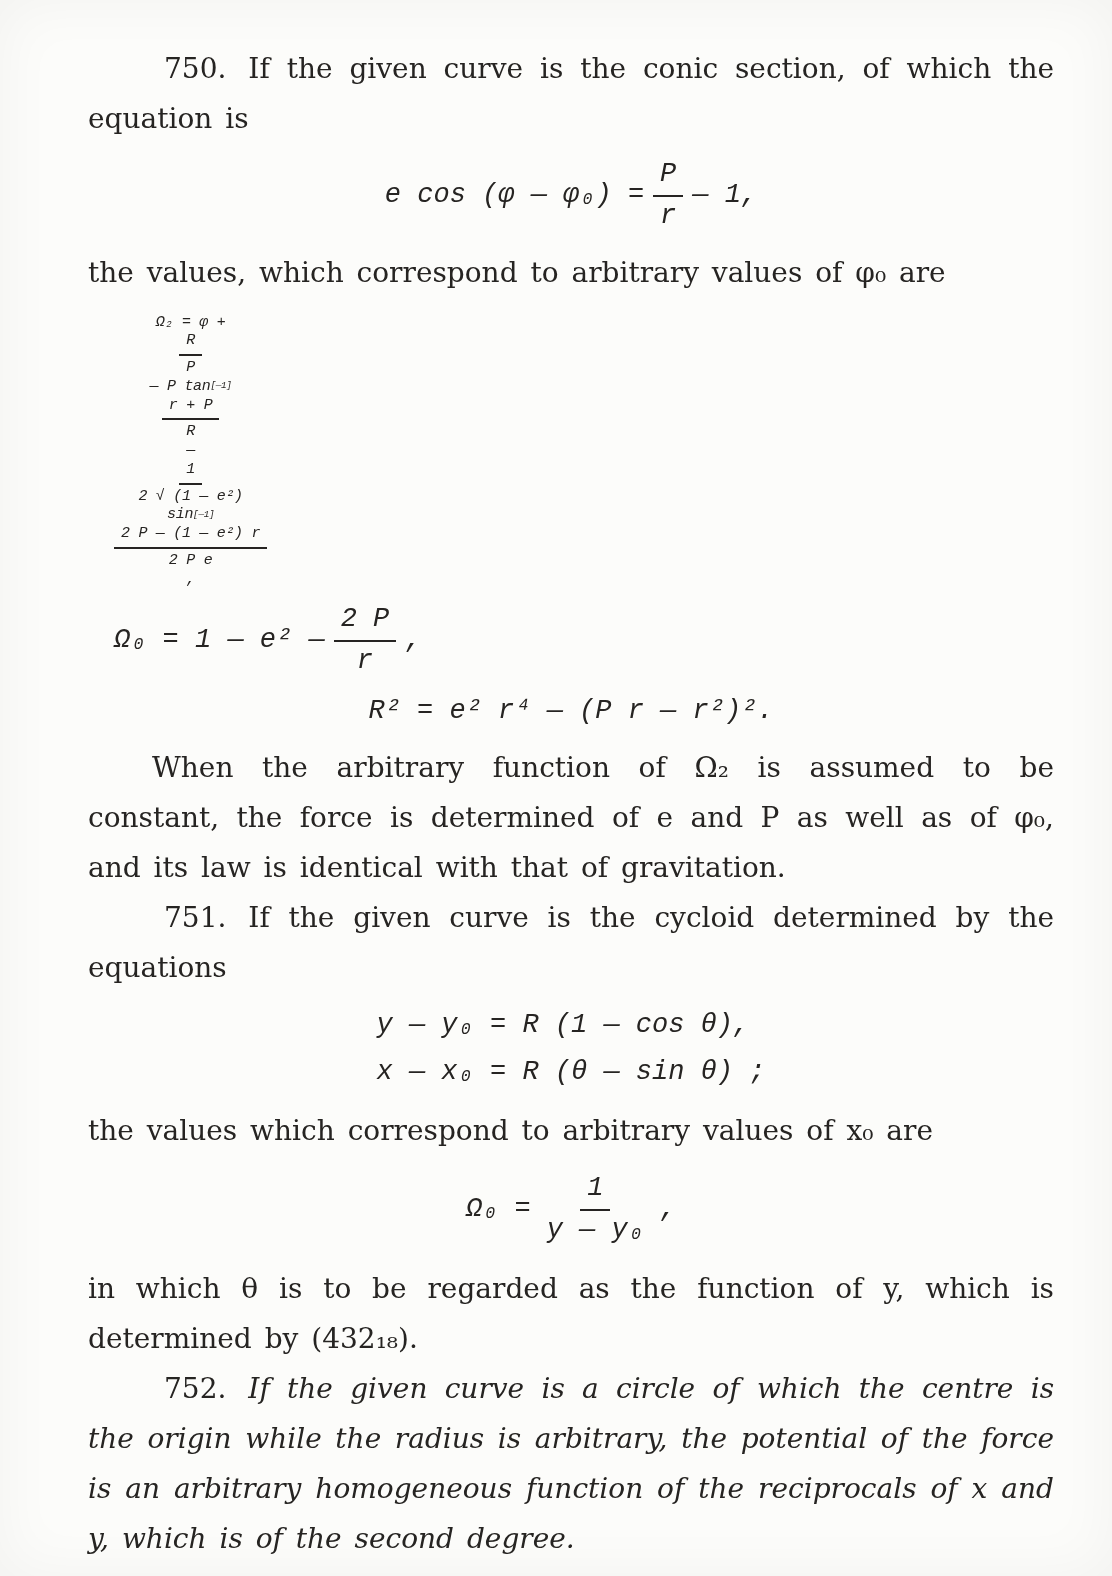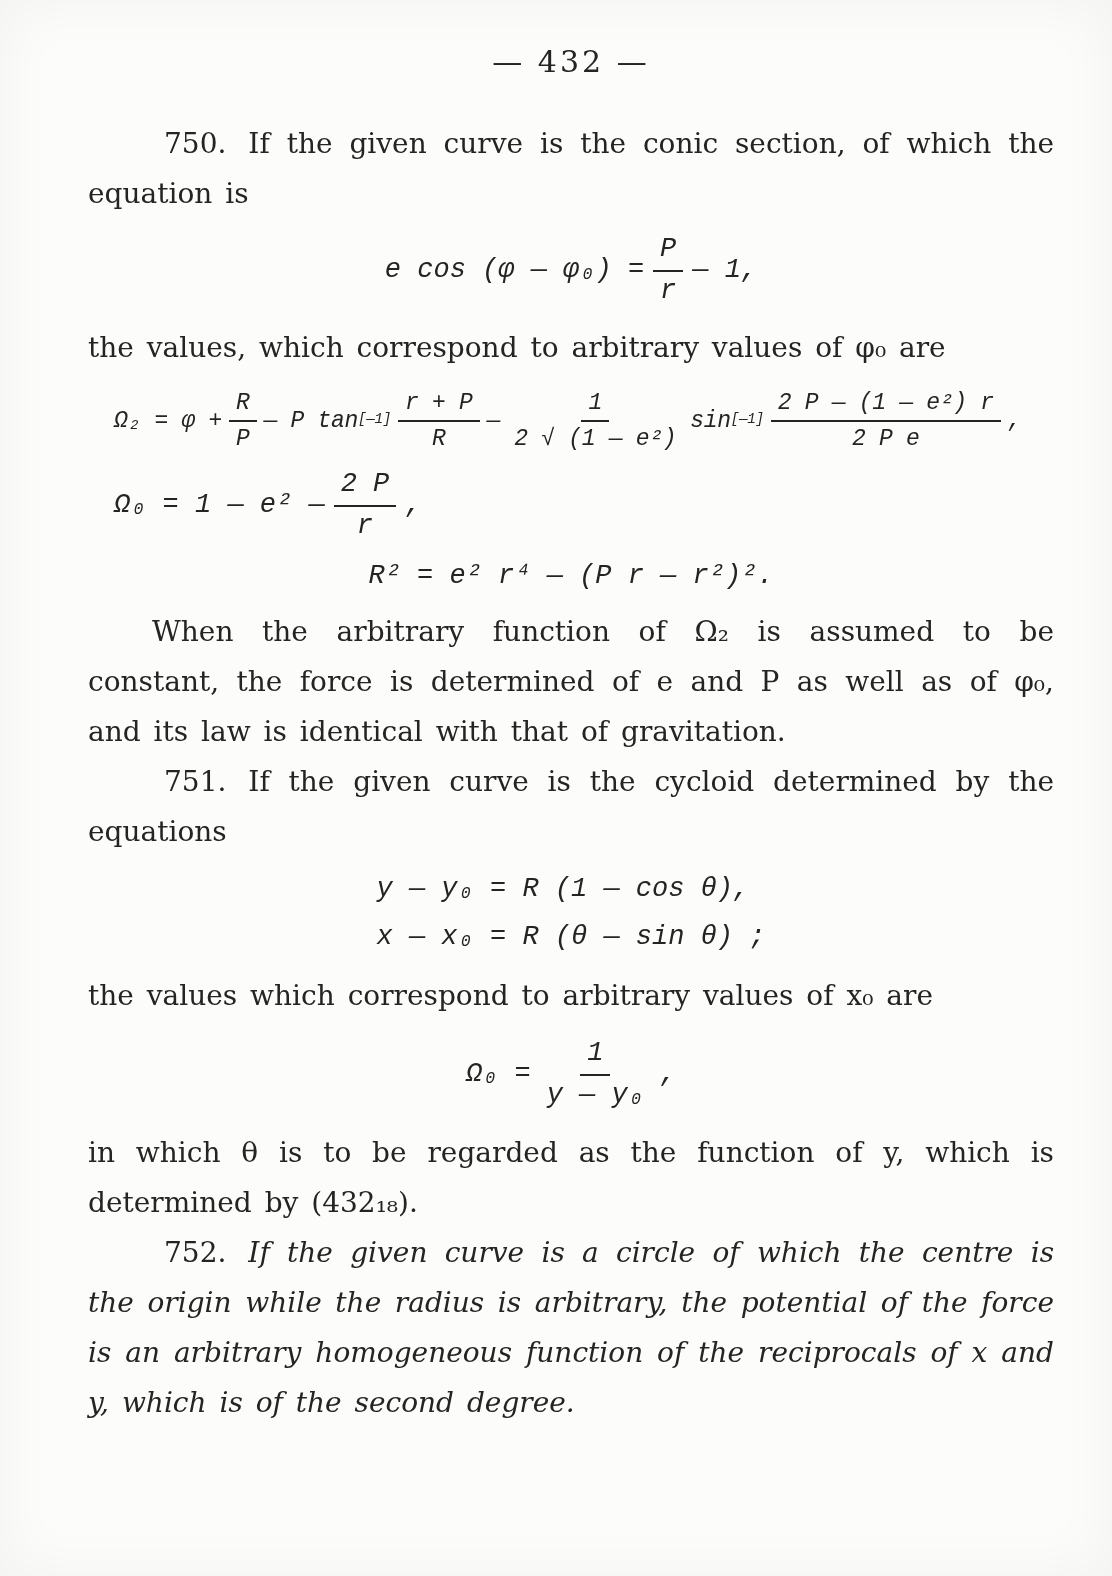--- a/index.html
+++ b/index.html
@@ -39,21 +39,21 @@
     align-items:center;
     column-gap:9px;
     font-size:27px;
     font-style:italic;
     white-space:pre;
     line-height:1.25;
     font-family:Liberation Mono, monospace;
   }
   .eq span{white-space:pre;}
   .eq.center{justify-content:center;}
-  .eq.big{font-size:23px;column-gap:7px;letter-spacing:-0.3px;}
+  .eq.big{font-size:15px;column-gap:7px;letter-spacing:-0.3px;flex-direction:column;}
   .eq-wrap-center{margin:14px 0;}
   .eq-stack{
     width:fit-content;
     display:flex;
     flex-direction:column;
     align-items:flex-start;
     row-gap:14px;
   }
   .eq-stack.centered{margin:16px auto;}
   .eq-stack.left{margin:16px 0 16px 26px;}
@@ -67,21 +67,20 @@
   .frac .num{padding:0 7px 3px;border-bottom:2px solid currentColor;}
   .frac .den{padding:3px 7px 0;}
   .grp{display:inline-flex;align-items:center;}
   sup.isup{font-size:0.62em;line-height:1;transform:translateY(-0.15em);font-style:italic;}
 </style>
 </head>
 <body>
 
 <div class="page">
 
-  <div class="pageno">— 432 —</div>
 
   <p class="body indent"><span class="pnum">750.</span><span>If the given curve is the conic section, of which the equation is</span></p>
 
   <div class="eq-wrap-center">
     <div class="eq center">
       <span>e cos (φ — φ₀) =</span>
       <span class="frac"><span class="num">P</span><span class="den">r</span></span>
       <span>— 1,</span>
     </div>
   </div>

